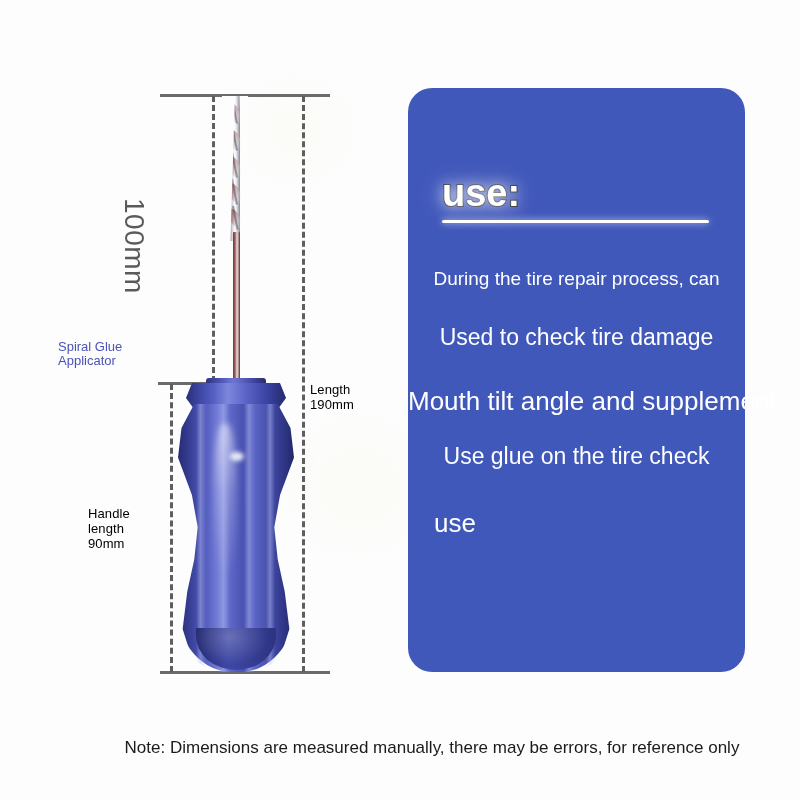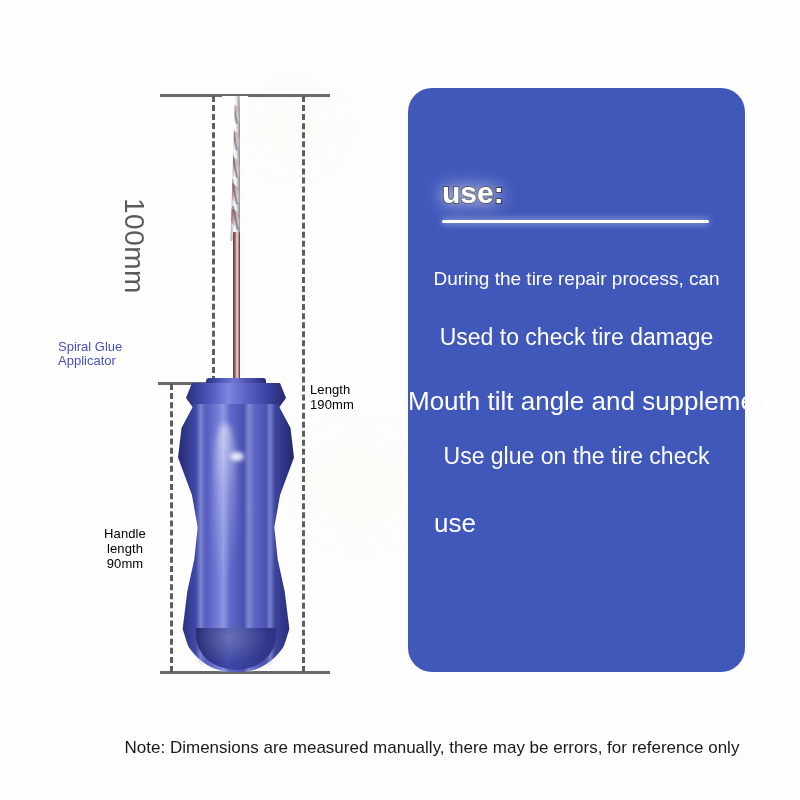--- a/index.html
+++ b/index.html
@@ -51,21 +51,21 @@
   }
 
   .dim-text {
     position: absolute;
     color: #000000;
     font-size: 13px;
     line-height: 15px;
     letter-spacing: 0.1px;
     white-space: pre-line;
   }
-  .dim-text.right-al { text-align: center; margin-top: 20px; }
+  .dim-text.right-al { text-align: left; }
 
   #label-100mm {
     position: absolute;
     left: 150px;
     top: 198px;
     width: 140px;
     color: #5a5a5a;
     font-size: 28px;
     letter-spacing: 0.5px;
     transform: rotate(90deg);
@@ -255,21 +255,21 @@
     width: 337px;
     height: 584px;
     background: #4158bb;
     border-radius: 24px;
     box-shadow: 0 0 0 0 rgba(0,0,0,0);
   }
   #use-heading {
     position: absolute;
     left: 34px;
     top: 85px;
-    font-size: 30px;
+    font-size: 38px;
     font-weight: bold;
     line-height: 40px;
     color: #ffffff;
     -webkit-text-stroke: 2px #23262e;
     paint-order: stroke fill;
     letter-spacing: 0px;
     text-shadow:
       0 0 14px rgba(255,255,255,0.85),
       0 0 26px rgba(255,255,255,0.55);
   }

